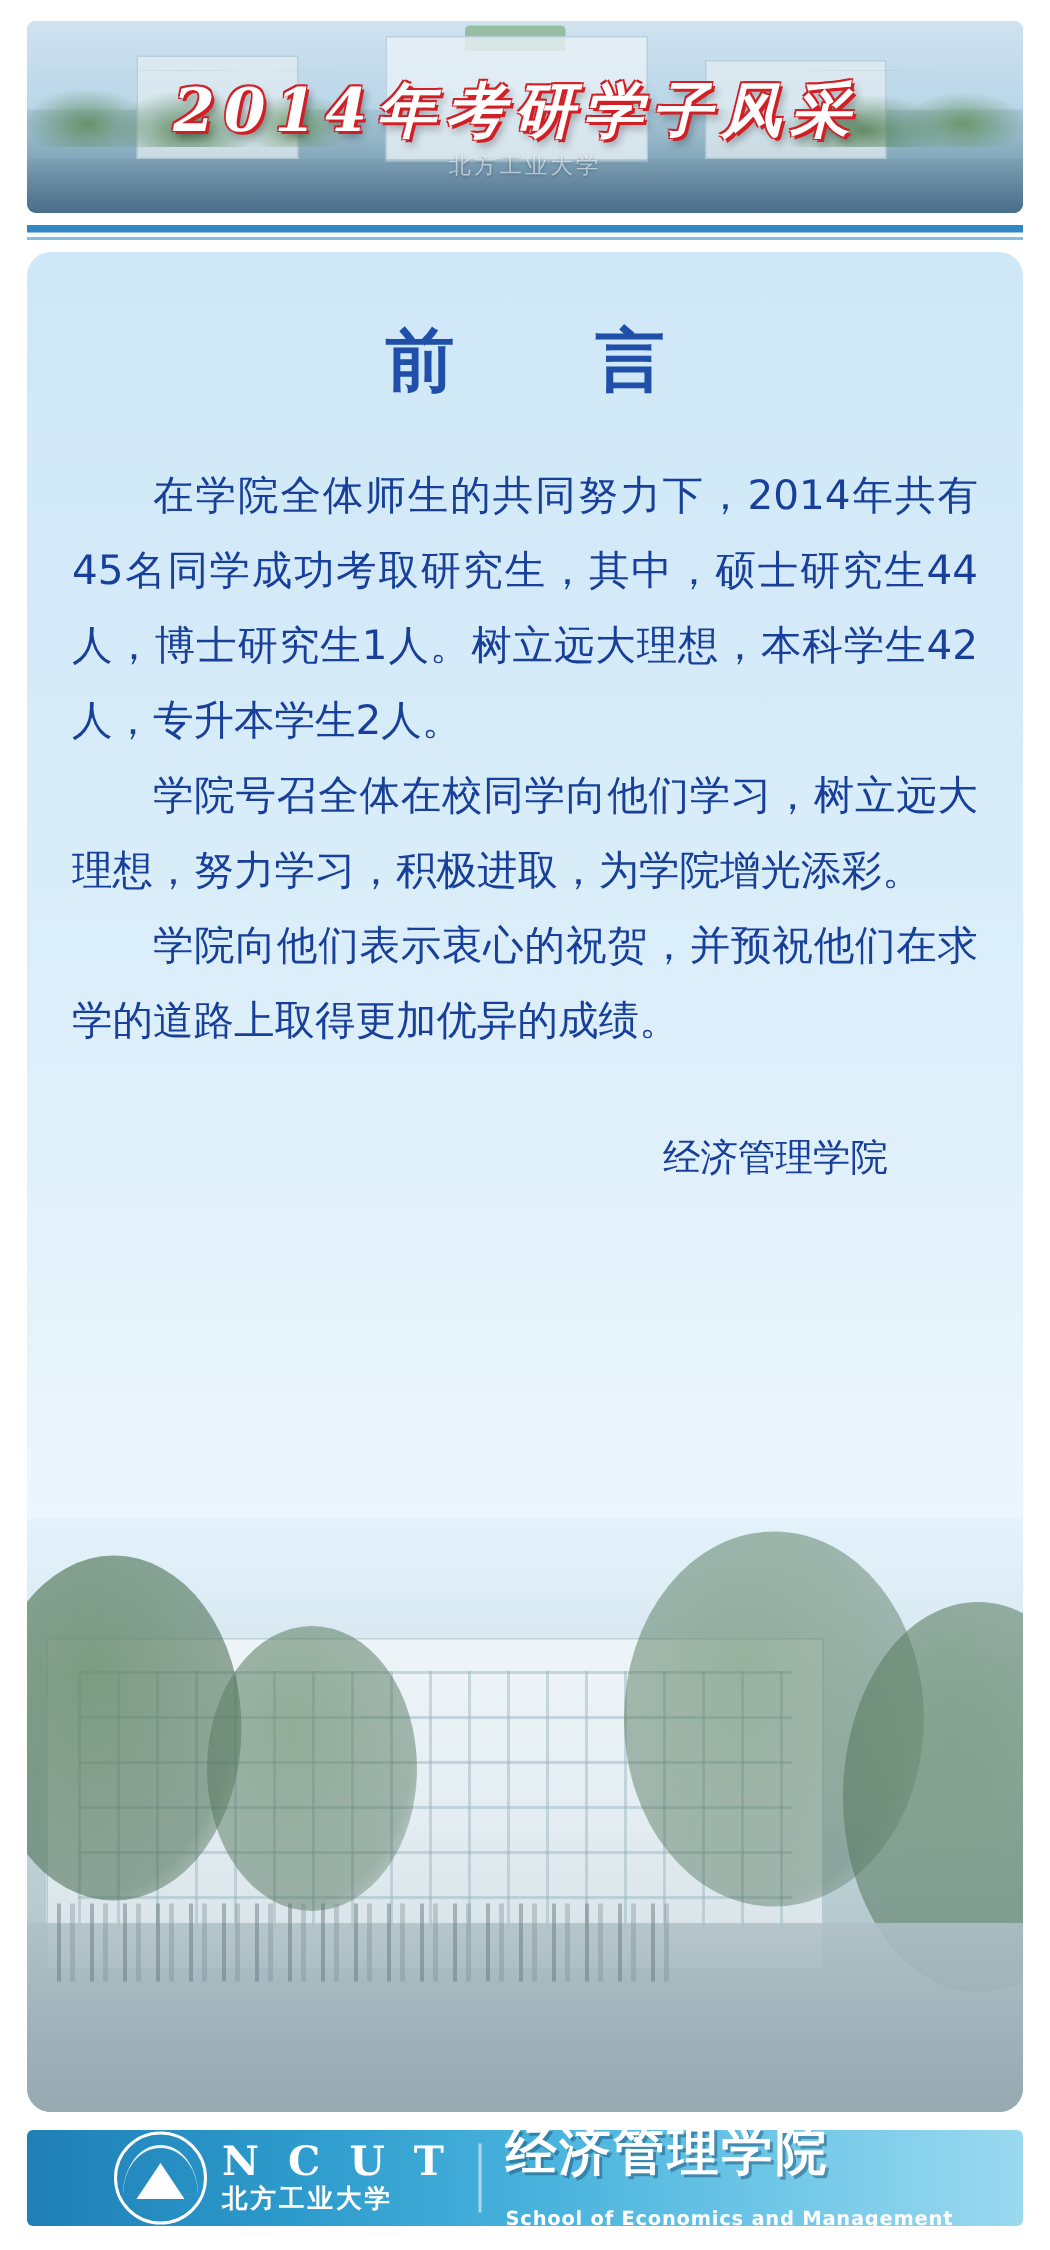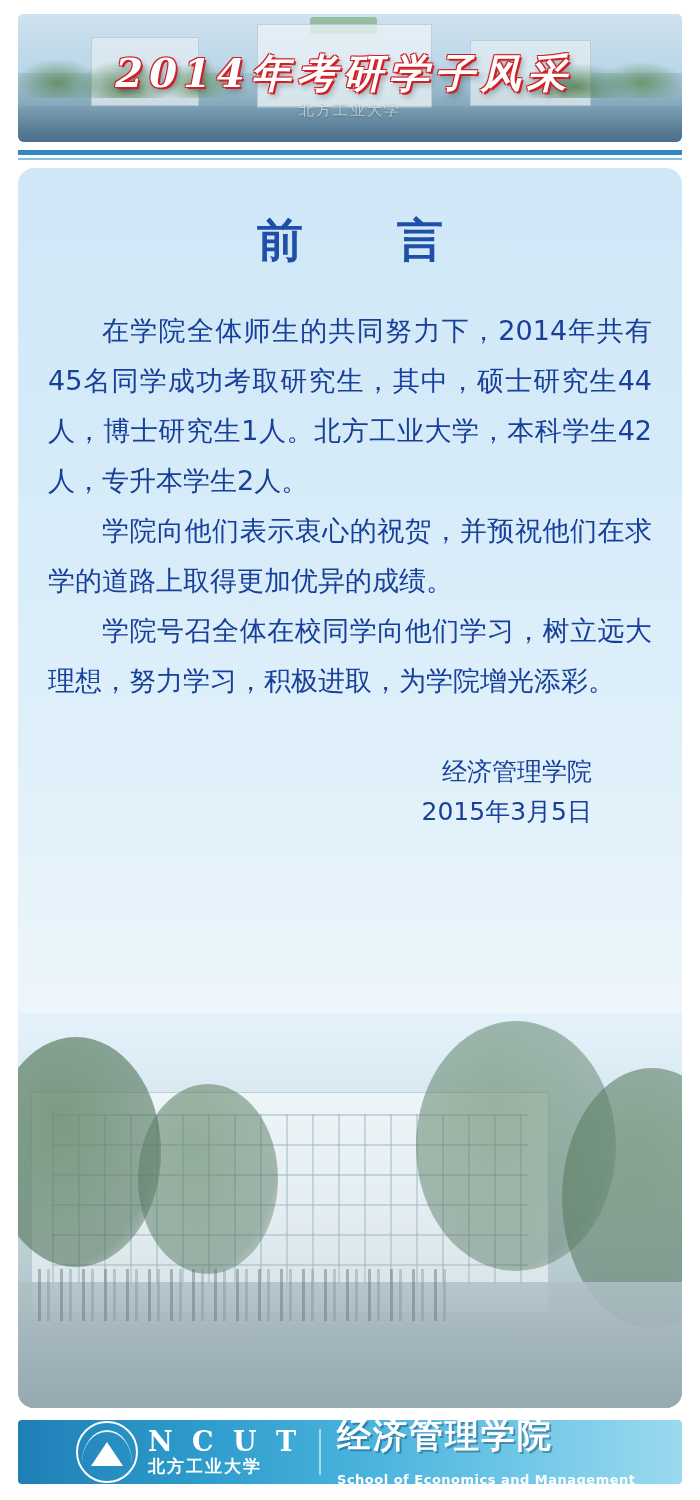--- a/index.html
+++ b/index.html
@@ -350,28 +350,27 @@
       <div class="photo-tree pt3"></div>
       <div class="photo-tree pt4"></div>
       <div class="photo-ground"></div>
       <div class="photo-bikes"></div>
     </div>
 
     <div class="card-inner">
       <div class="preface-title">前　言</div>
 
       <div class="body-text">
-        <p>在学院全体师生的共同努力下，2014年共有45名同学成功考取研究生，其中，硕士研究生44人，博士研究生1人。北方工业大学，本科学生42人，专升本学生2人。</p>
+        <p>在学院全体师生的共同努力下，2014年共有45名同学成功考取研究生，其中，硕士研究生44人，博士研究生1人。树立远大理想，本科学生42人，专升本学生2人。</p>
+        <p>学院号召全体在校同学向他们学习，树立远大理想，努力学习，积极进取，为学院增光添彩。</p>
         <p>学院向他们表示衷心的祝贺，并预祝他们在求学的道路上取得更加优异的成绩。</p>
-        <p>学院号召全体在校同学向他们学习，树立远大理想，努力学习，积极进取，为学院增光添彩。</p>
       </div>
 
       <div class="signature">
         <div>经济管理学院</div>
-        <div>2015年3月5日</div>
       </div>
     </div>
   </div>
 
   <div class="footer-bar">
     <div class="footer-logo">
       <div class="ring"></div>
       <div class="arc"></div>
       <div class="mtn"></div>
     </div>

